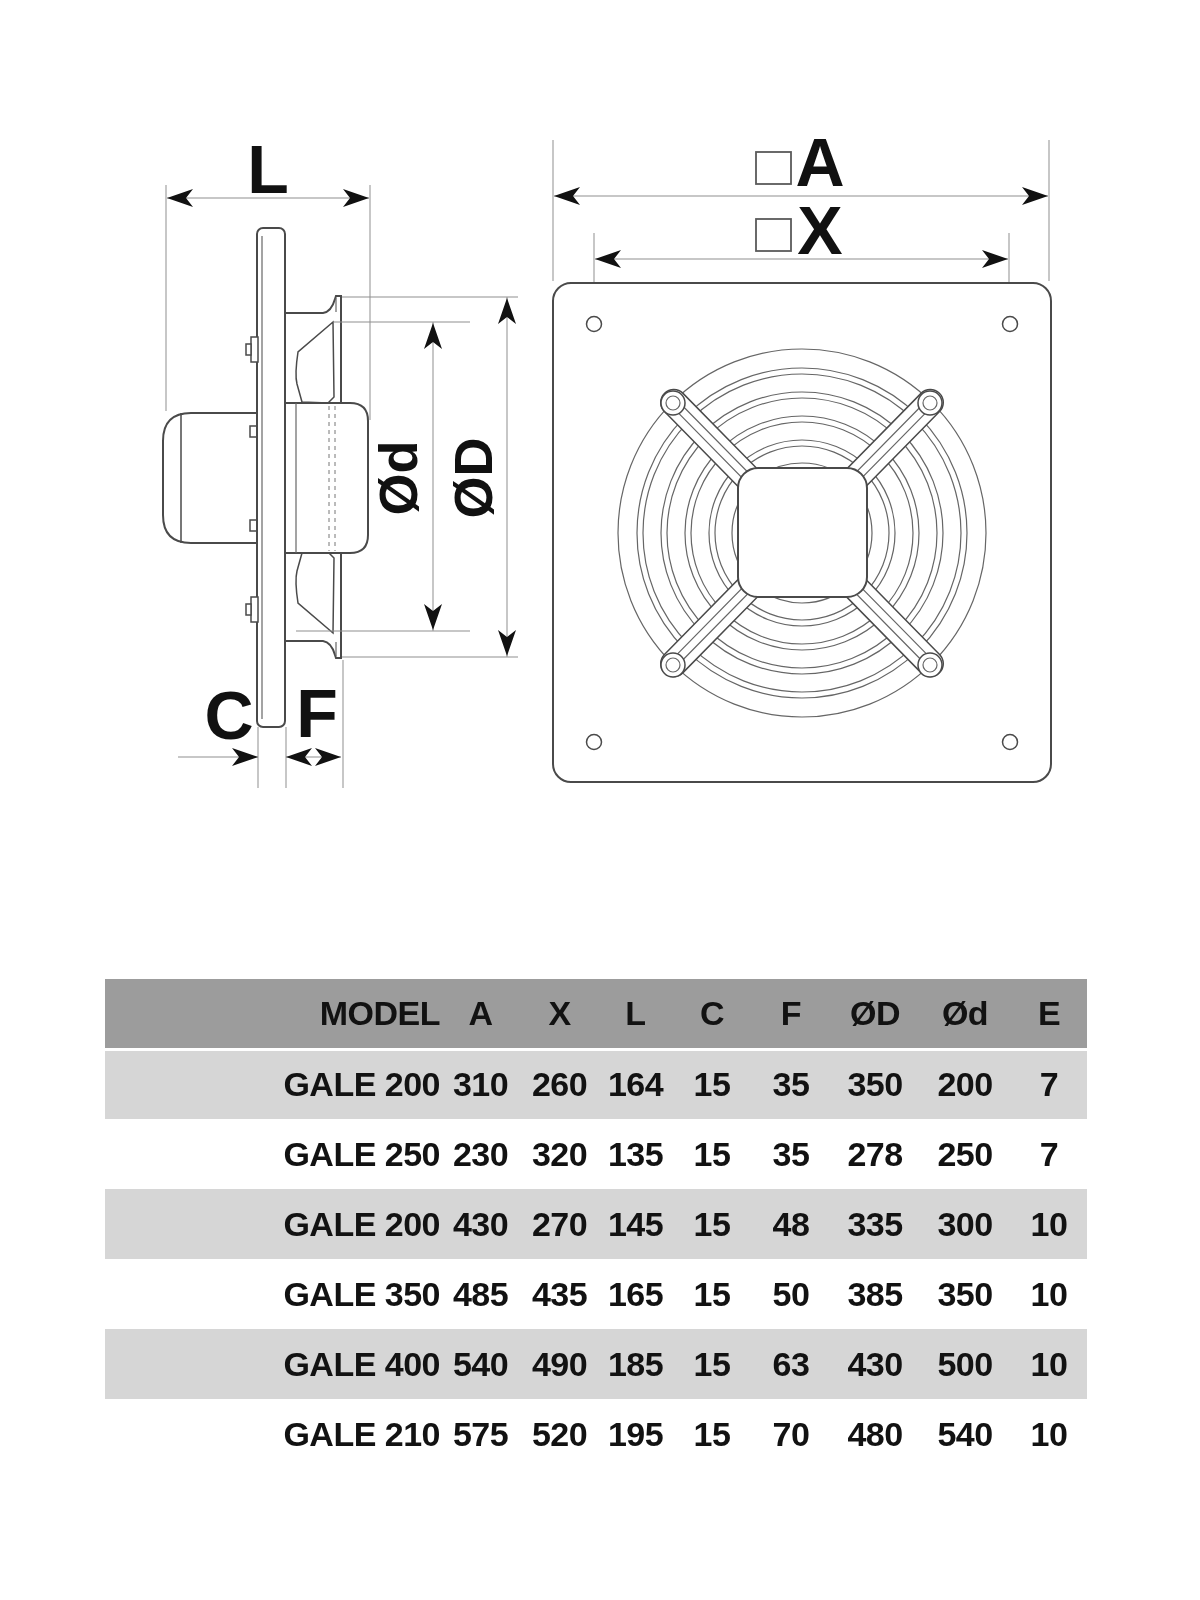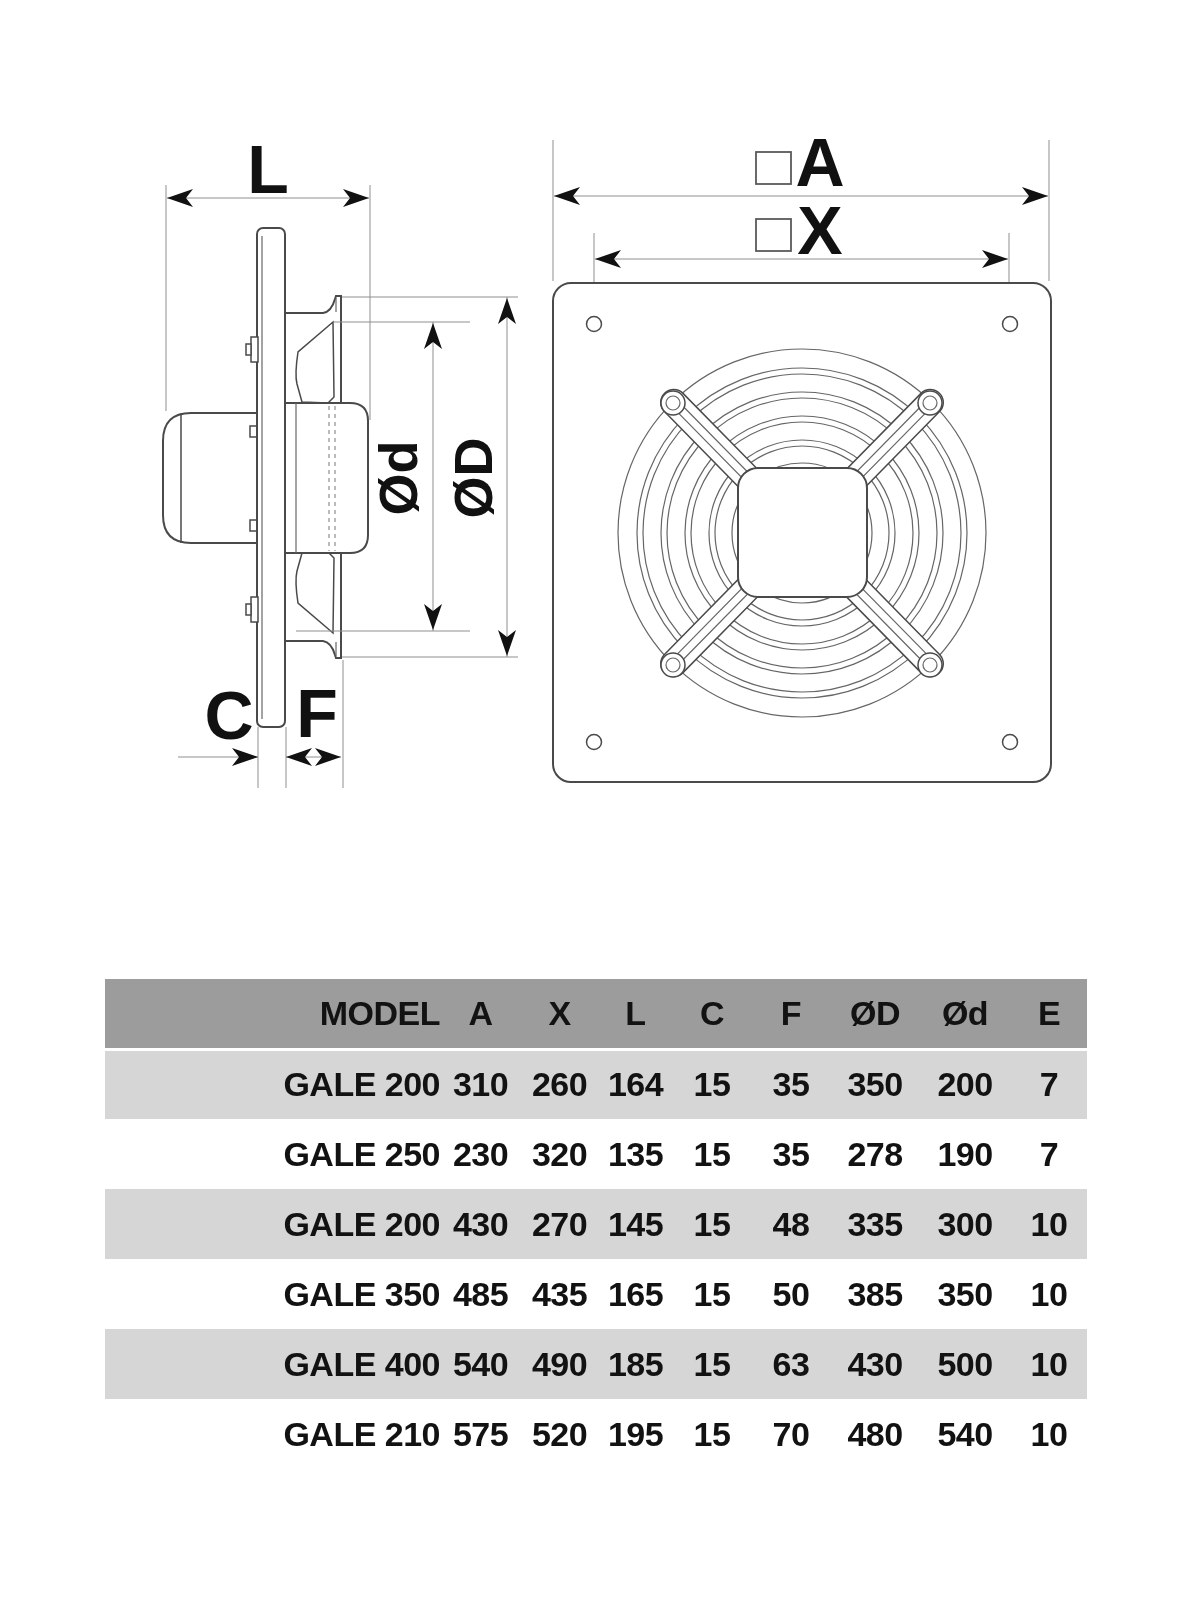--- a/index.html
+++ b/index.html
@@ -243,21 +243,21 @@
         <td>7</td>
       </tr>
       <tr>
         <td class="model-col">GALE 250</td>
         <td>230</td>
         <td>320</td>
         <td>135</td>
         <td>15</td>
         <td>35</td>
         <td>278</td>
-        <td>190</td>
+        <td>250</td>
         <td>7</td>
       </tr>
       <tr class="alt">
         <td class="model-col">GALE 200</td>
         <td>430</td>
         <td>270</td>
         <td>145</td>
         <td>15</td>
         <td>48</td>
         <td>335</td>

